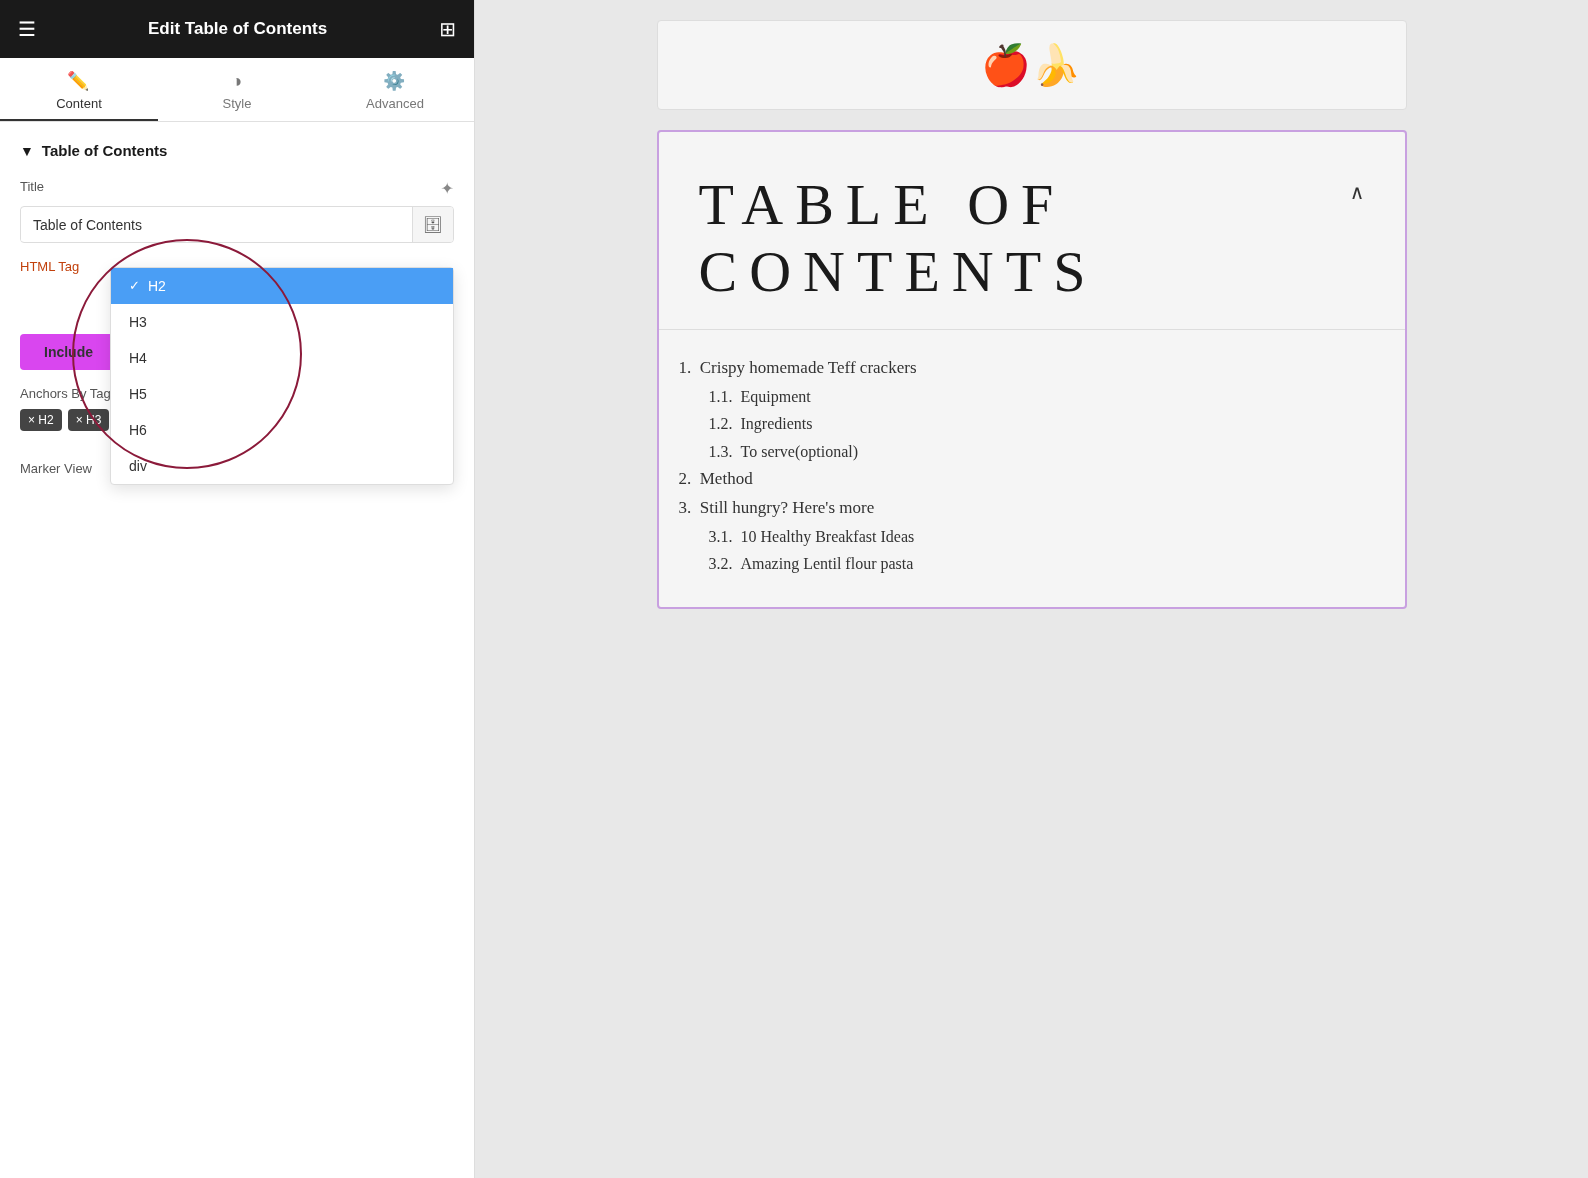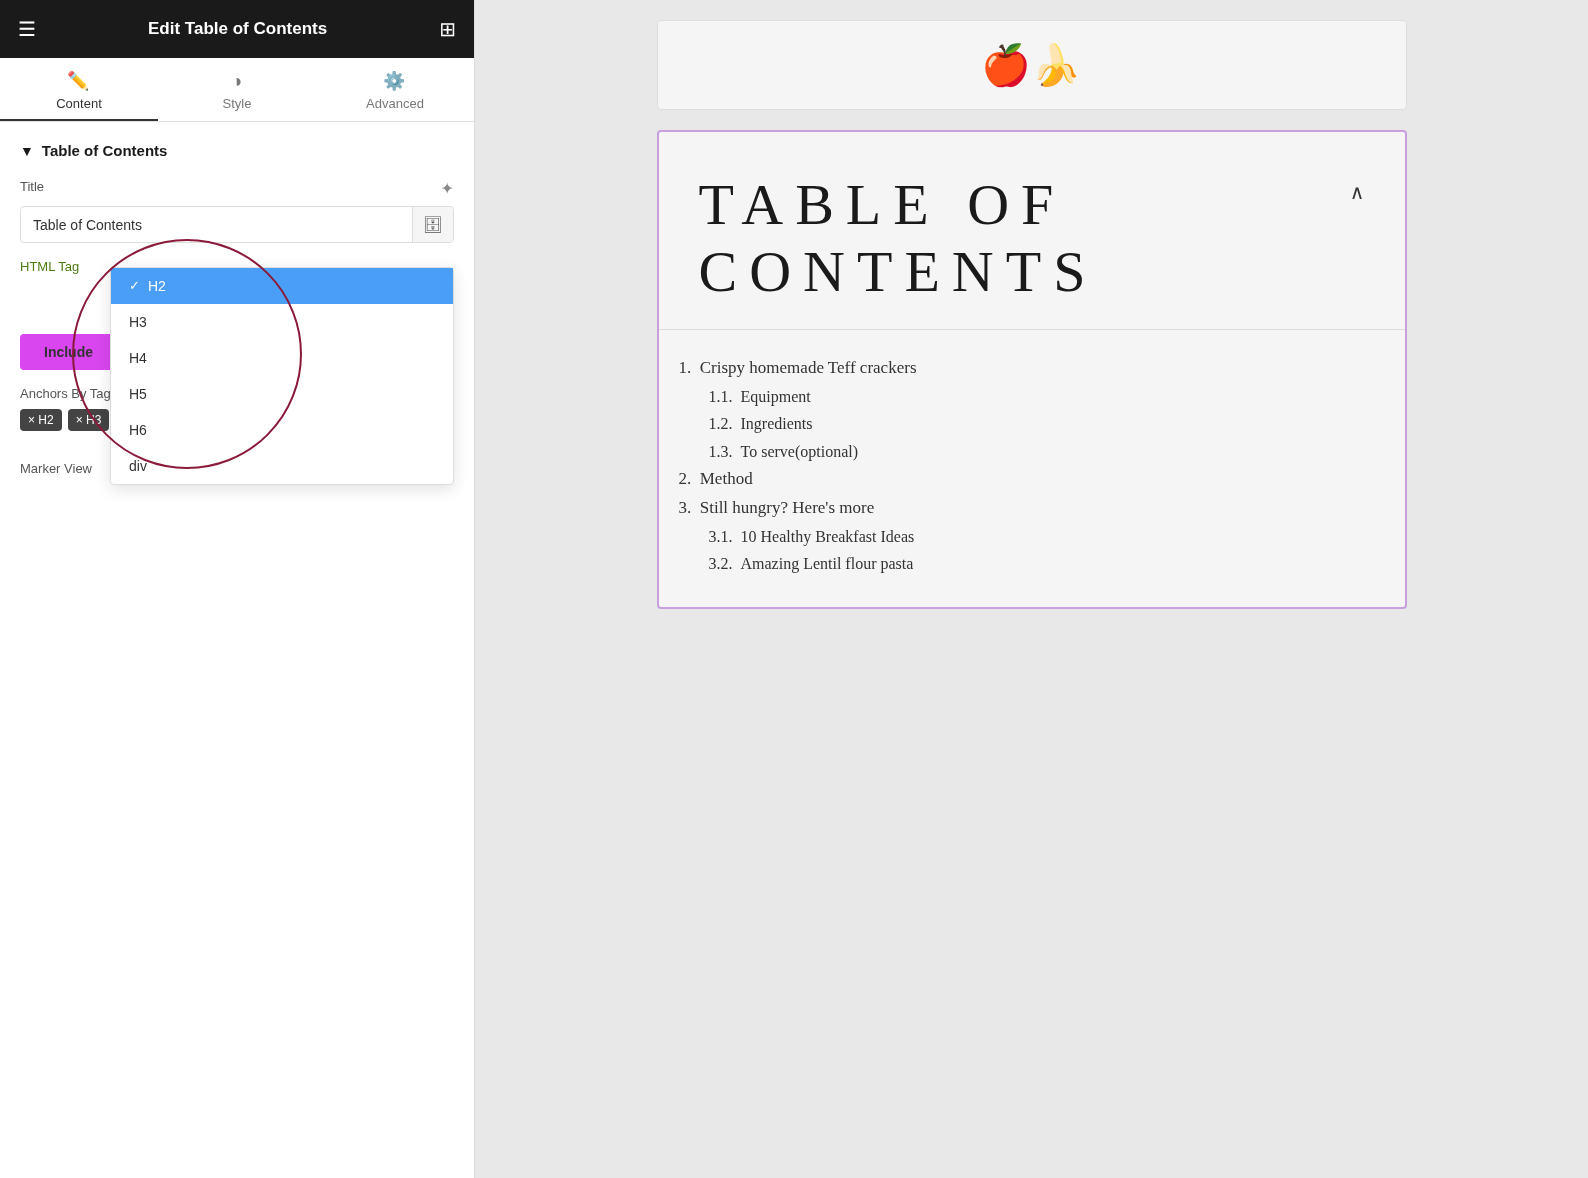--- a/index.html
+++ b/index.html
@@ -133,21 +133,21 @@
 
     .html-tag-row {
       display: flex;
       align-items: center;
       margin-bottom: 16px;
       position: relative;
     }
 
     .html-tag-label {
       font-size: 13px;
-      color: #4d7c0f;
+      color: #c2410c;
       width: 90px;
     }
 
     .html-tag-select-wrapper {
       position: relative;
       flex: 1;
     }
 
     
     .dropdown-menu {

